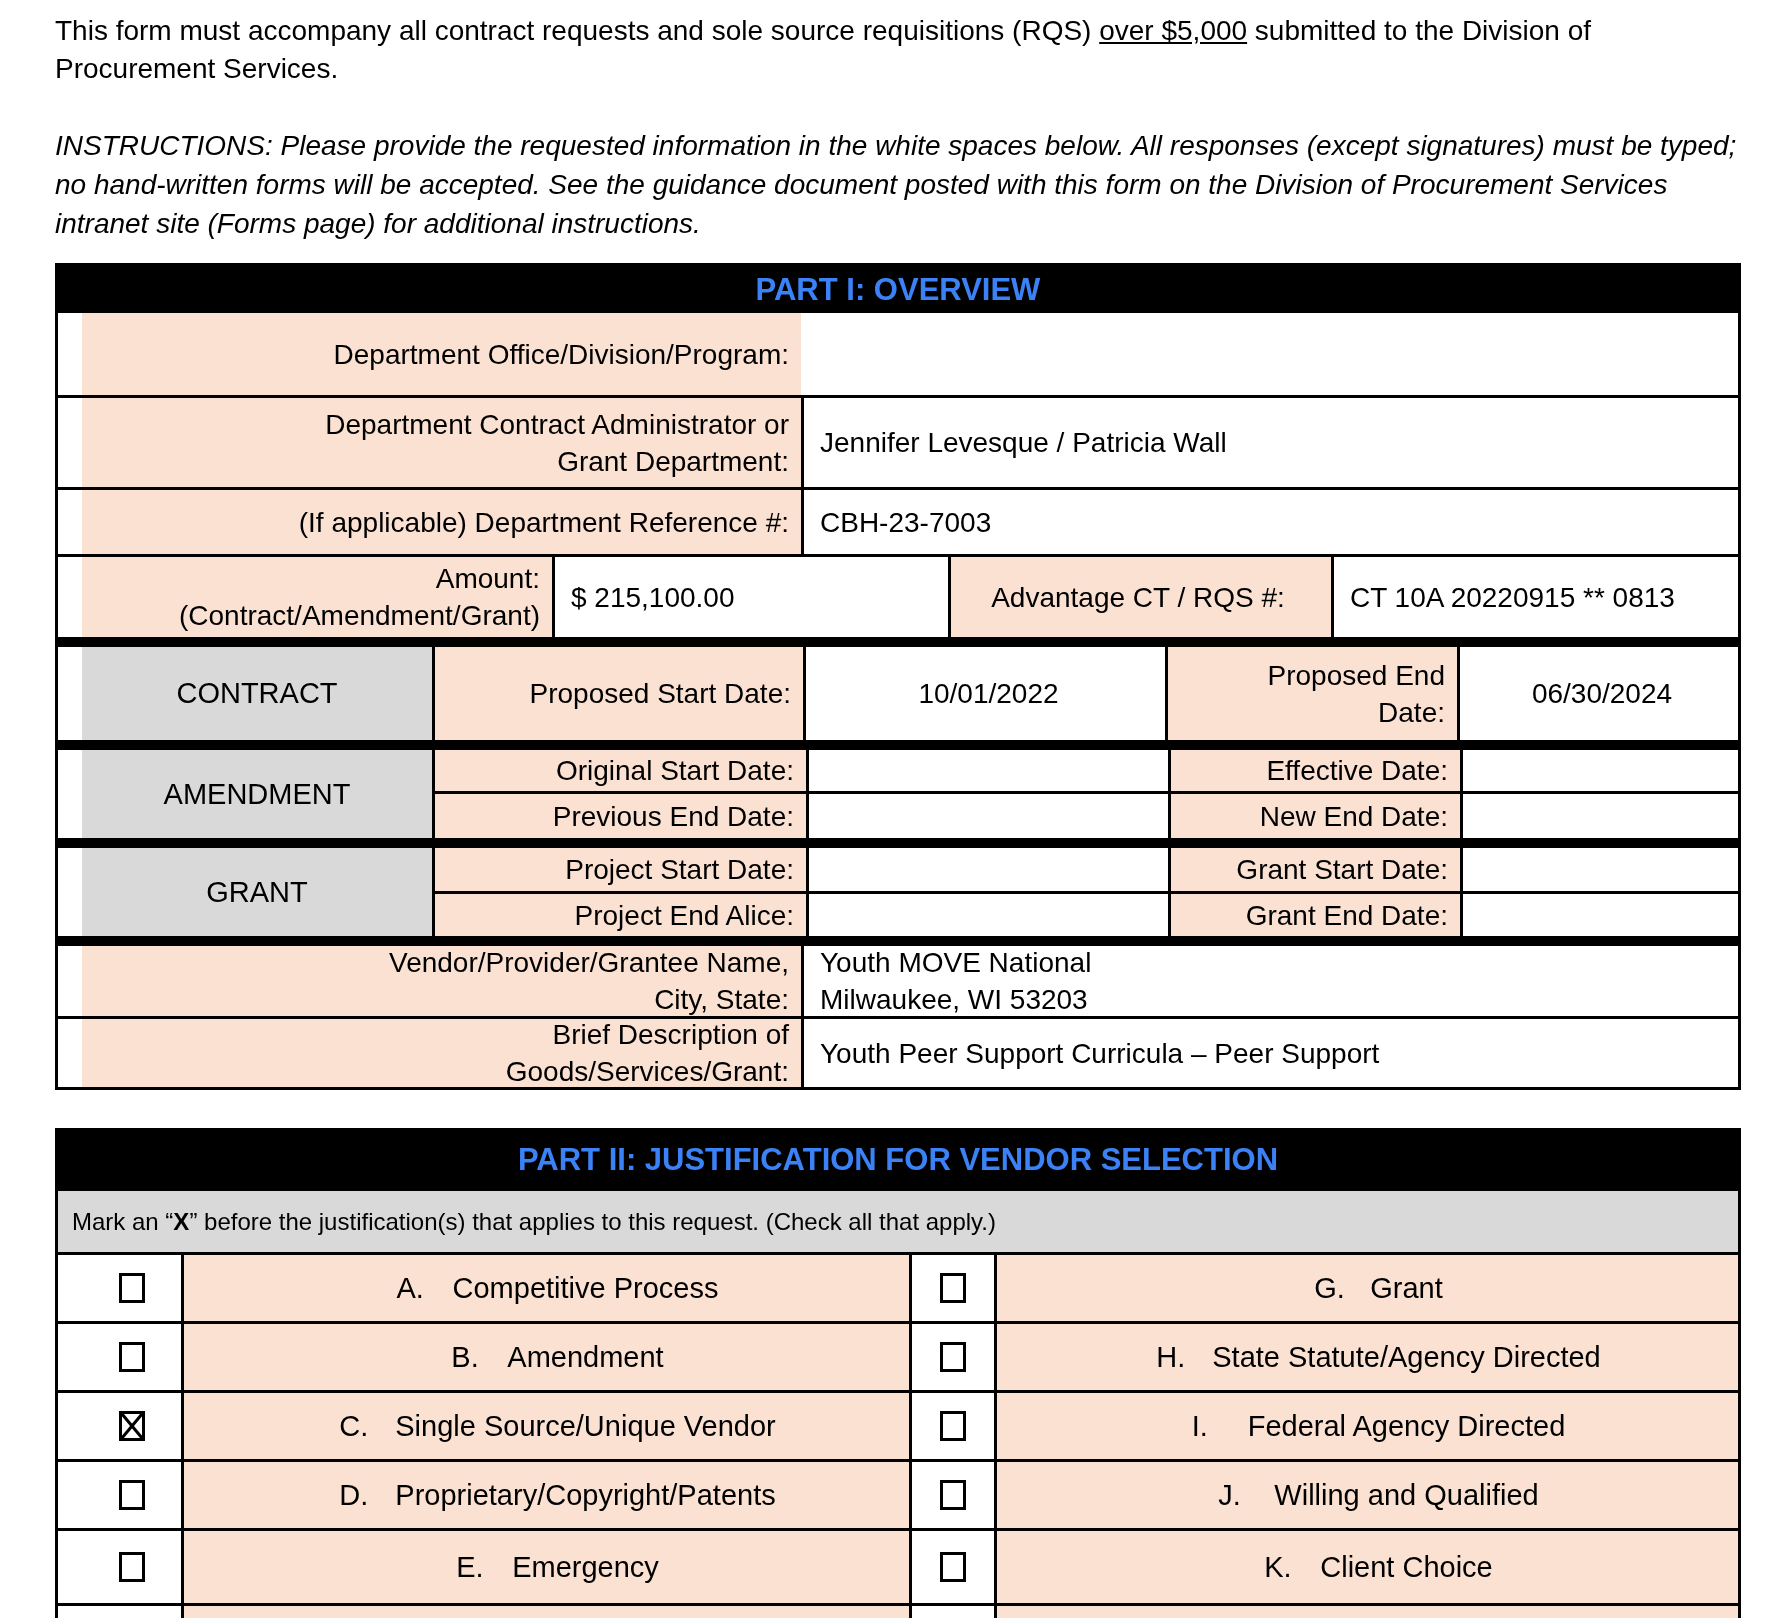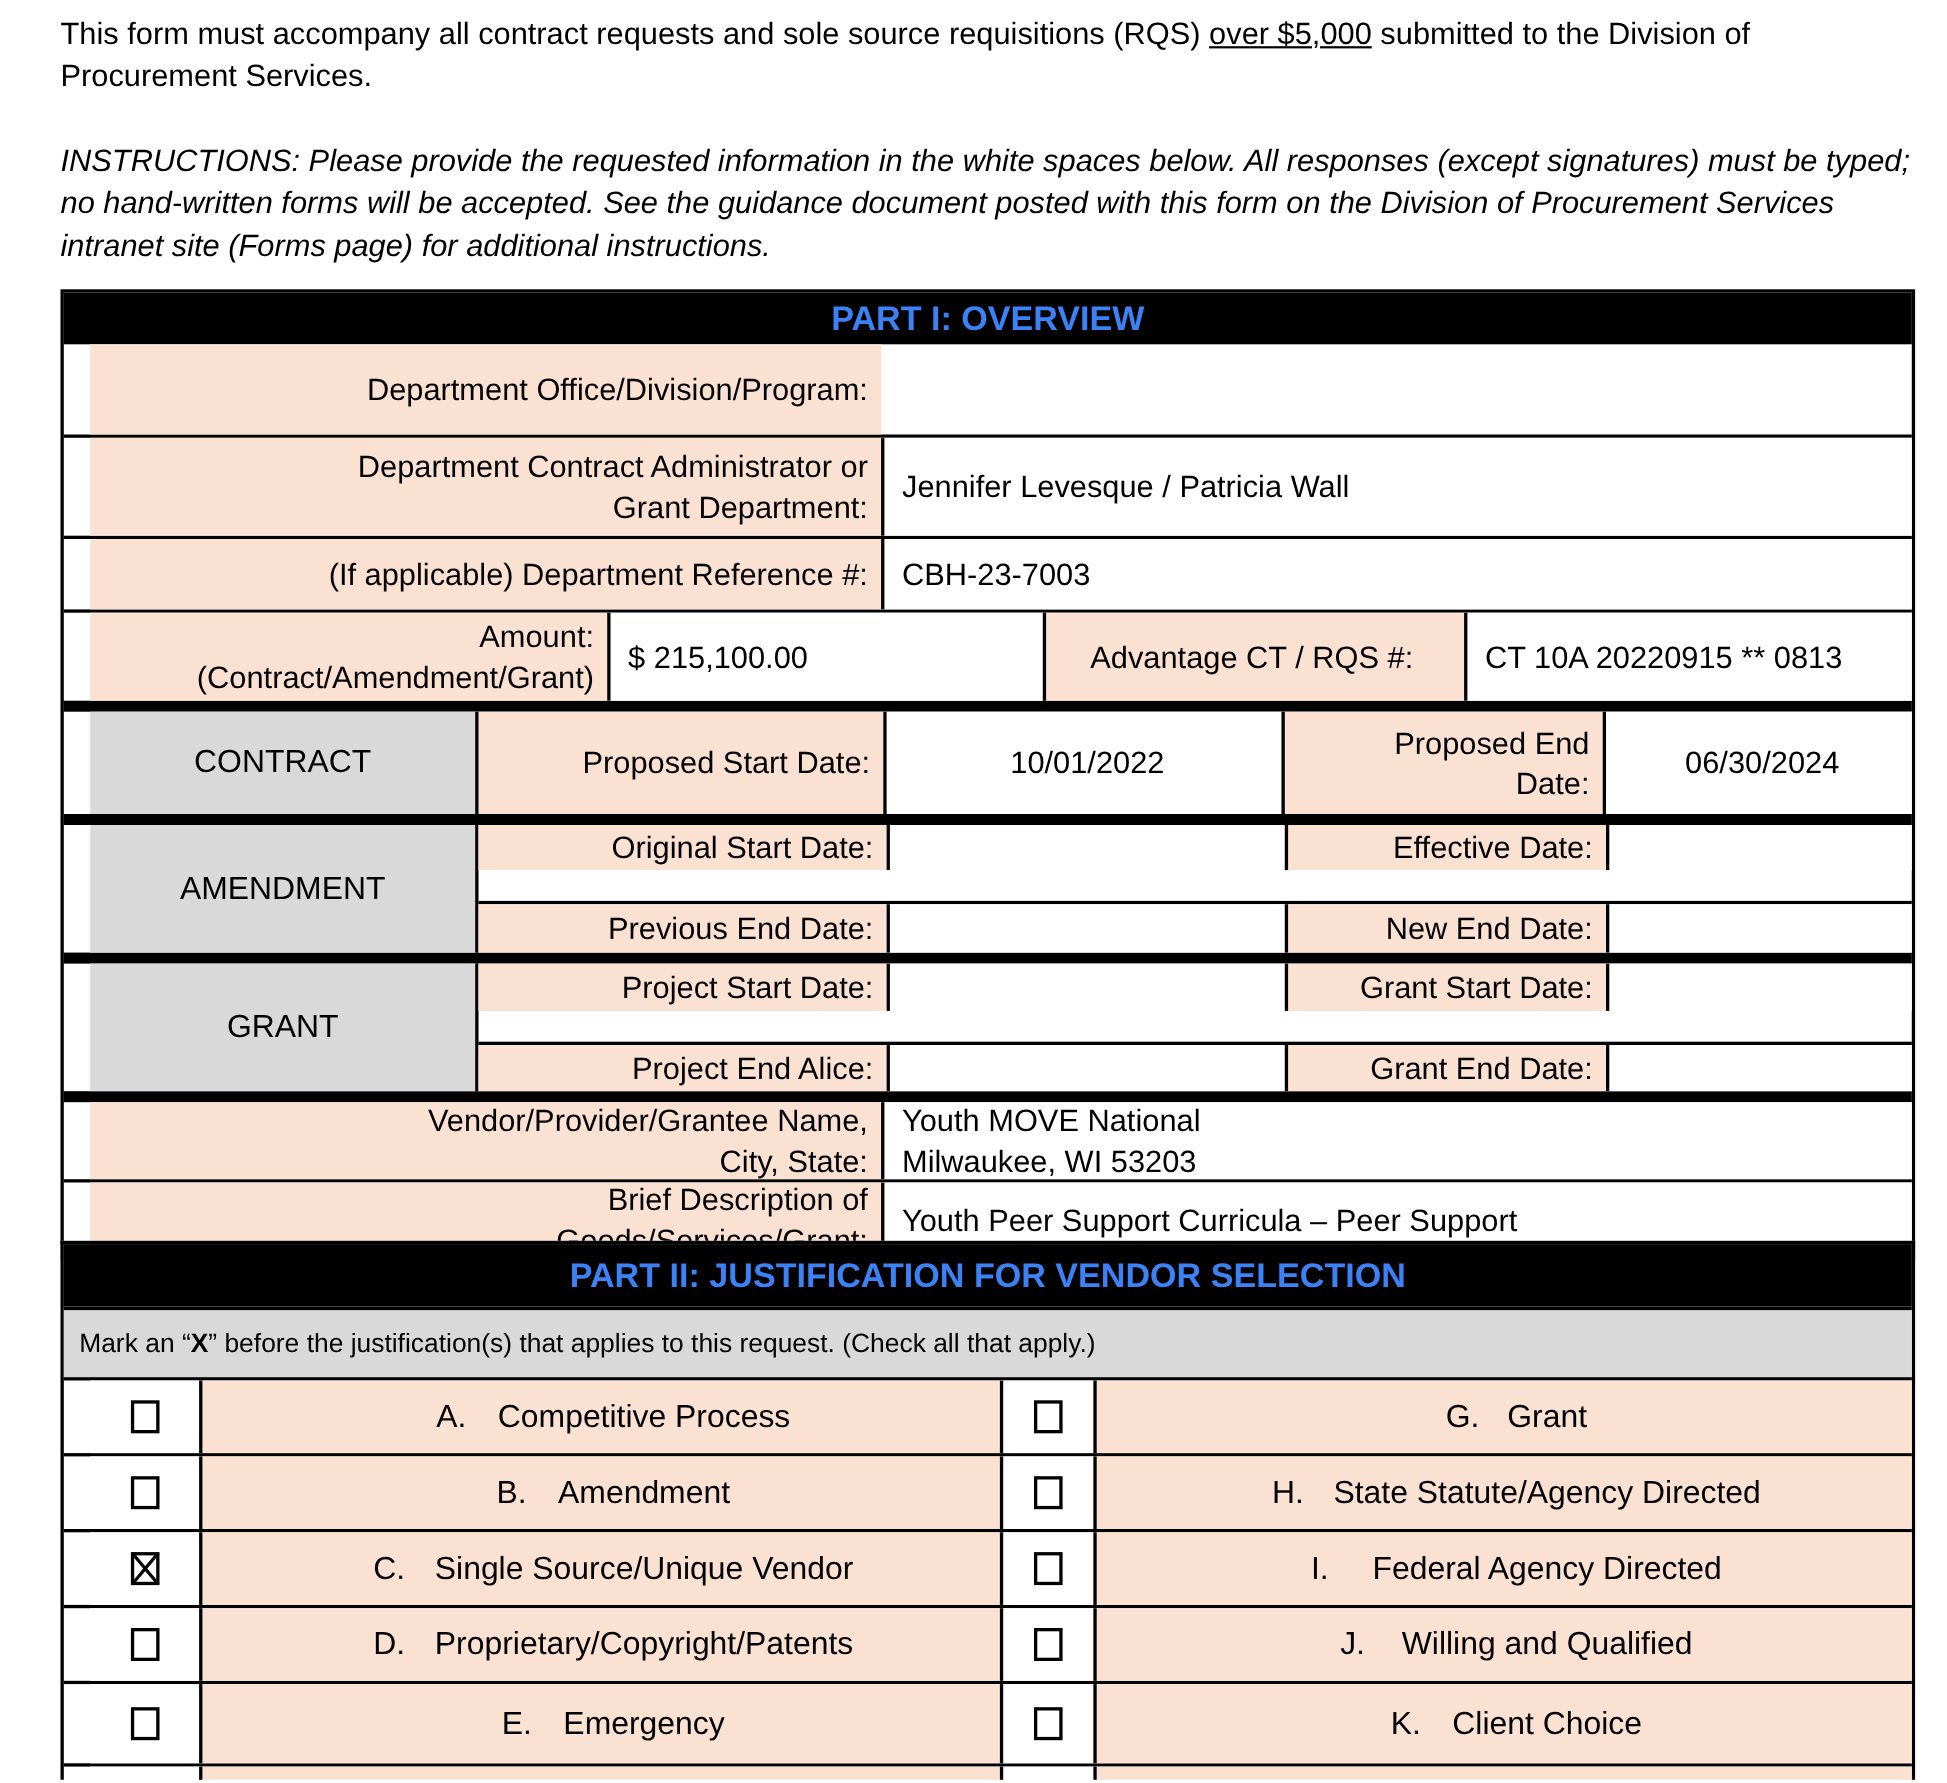--- a/index.html
+++ b/index.html
@@ -39,21 +39,21 @@
   .flex1 { flex:1; }
   
   .w-label { width:719px; }
   .w-a1 { width:470px; } .w-a2 { width:396px; } .w-a3 { width:383px; }
   .w-s1 { width:350px; } .w-s2 { width:371px; } .w-s3 { width:362px; } .w-s4 { width:292px; }
   .h-r1 { height:82px; } .h-r2 { height:89px; } .h-r3 { height:64px; } .h-r4 { height:80px; }
   .h-r5 { height:93px; }
   .h-sub1 { height:41px; } .h-sub2 { height:44px; }
   .h-gsub1 { height:43px; } .h-gsub2 { height:42px; }
   .h-vendor { height:70px; } .h-brief { height:68px; }
-  .stack { display:flex; flex-direction:column; flex:1;gap:28px; }
+  .stack { display:flex; flex-direction:column; flex:1; }
   .subrow { display:flex; }
   .subrow + .subrow { border-top:3px solid #000; }
   .subrow .c { justify-content:center; }
   
   .grayrow { background:#d9d9d9; height:64px; display:flex; align-items:center; padding:0 14px; font-size:24px; }
   .grayrow b { font-weight:bold; }
   .w-cb1 { width:99px; } .w-opt1 { width:728px; } .w-cb2 { width:85px; }
   .h-oA { height:66px; } .h-oB { height:66px; } .h-oC { height:66px; }
   .h-oD { height:66px; } .h-oE { height:72px; } .h-stub { height:12px; }
   .cbcell { background:#fff; display:flex; align-items:center; justify-content:center; }

